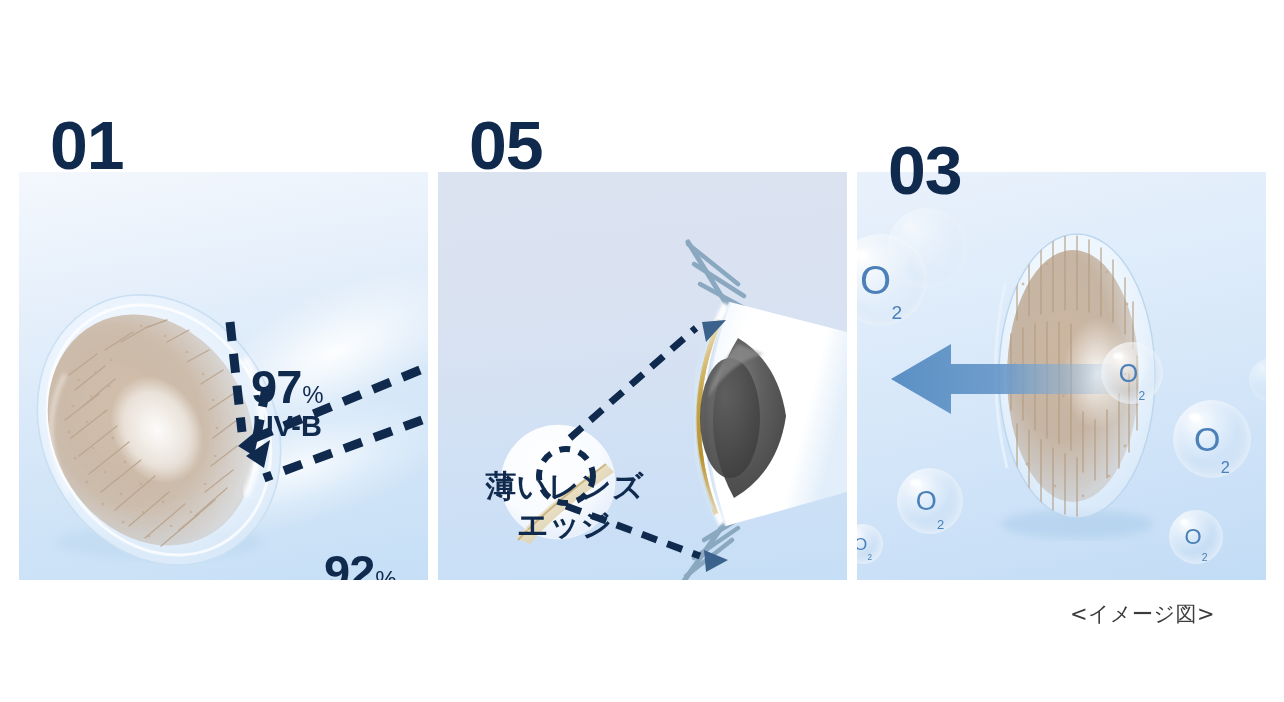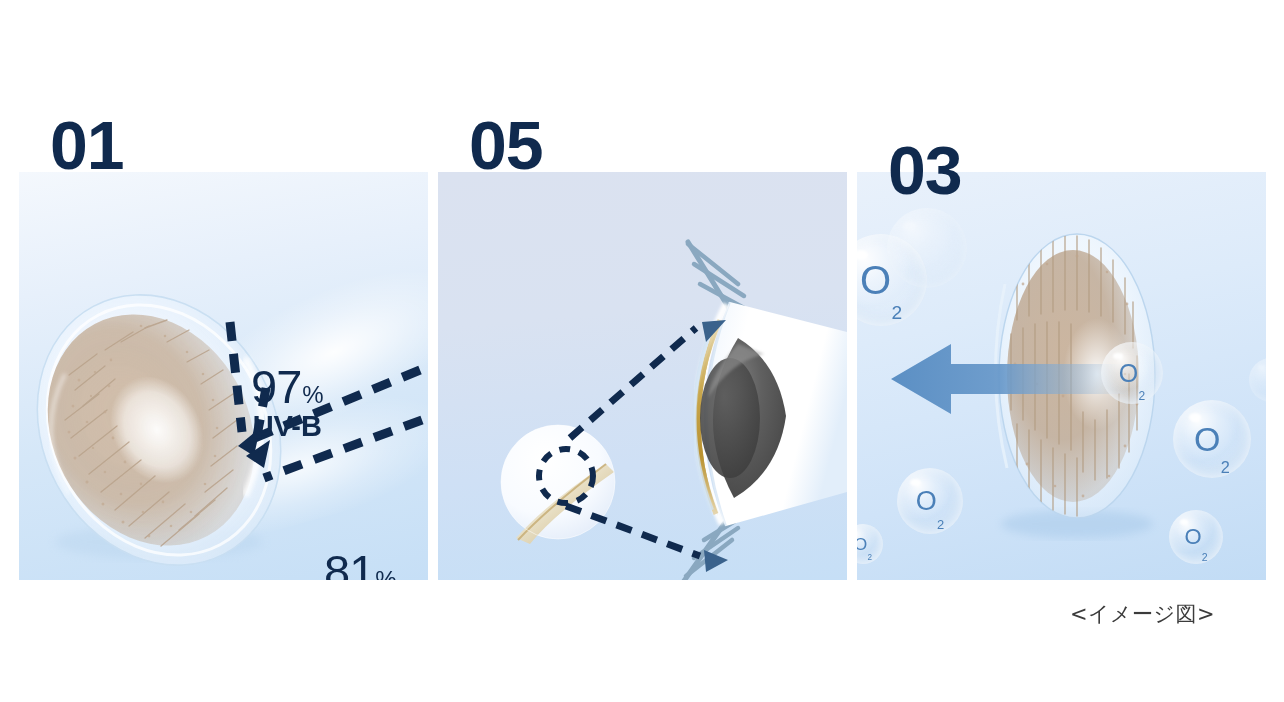--- a/index.html
+++ b/index.html
@@ -50,21 +50,21 @@
   }
   .glow-streak2{
     position:absolute;
     left:130px;top:240px;width:300px;height:110px;
     background:radial-gradient(ellipse at 50% 50%, rgba(255,255,255,.8) 0%, rgba(255,255,255,.25) 45%, rgba(255,255,255,0) 75%);
     transform:rotate(-16deg);
   }
 
   
   .uv-label{position:absolute;color:#102a4e;z-index:30;text-align:center;}
-  .uv-num{font-size:47px;font-weight:normal;line-height:.95;letter-spacing:-1px;}
+  .uv-num{font-size:47px;font-weight:bold;line-height:.95;letter-spacing:-1px;}
   .uv-pct{font-size:24px;font-weight:normal;vertical-align:baseline;margin-left:1px;}
   .uv-band{font-size:29px;font-weight:bold;line-height:1.05;letter-spacing:0px;margin-top:1px;}
 
   #uv-b-label{left:232px;top:193px;}
   #uv-a-label{left:305px;top:378px;}
 
   
   .jp-label{
     position:absolute;
     left:19px;top:296px;
@@ -236,21 +236,21 @@
 
     <div class="uv-label" id="uv-b-label">
       <div>
         <span class="uv-num">97</span><span class="uv-pct">%</span>
       </div>
       <div class="uv-band">UV-B</div>
     </div>
 
     <div class="uv-label" id="uv-a-label">
       <div>
-        <span class="uv-num">81</span><span class="uv-pct">%</span>
+        <span class="uv-num">92</span><span class="uv-pct">%</span>
       </div>
 
     </div>
   </div>
 
   <div class="panel" id="panel-2">
 
     <svg class="abs" style="left:0;top:0;" width="409" height="408" viewBox="0 0 409 408">
       <defs>
         <linearGradient id="scleraGrad" x1="0%" y1="0%" x2="100%" y2="40%">
@@ -332,20 +332,24 @@
         <path d="M132 266 L258 156"></path>
       </g>
       <polygon points="264,150 288,148 268,170" fill="#3a628c"></polygon>
 
       <g stroke="#102a4e" stroke-width="7" stroke-dasharray="16 11" fill="none">
         <path d="M128 430 L262 480" transform="translate(0,-96)"></path>
       </g>
       <polygon points="266,378 290,388 268,400" fill="#3a628c"></polygon>
     </svg>
 
+    <div class="jp-label">
+      <div>薄いレンズ</div>
+      <div>エッジ</div>
+    </div>
   </div>
 
   <div class="panel" id="panel-3">
 
     <svg class="abs" style="left:120px;top:52px;" width="200" height="320" viewBox="0 0 200 320">
       <defs>
         <radialGradient id="p3lensBody" cx="48%" cy="40%" r="64%">
           <stop offset="0%" stop-color="#ffffff" stop-opacity=".85"></stop>
           <stop offset="60%" stop-color="#f4faff" stop-opacity=".70"></stop>
           <stop offset="100%" stop-color="#e0edfa" stop-opacity=".55"></stop>

